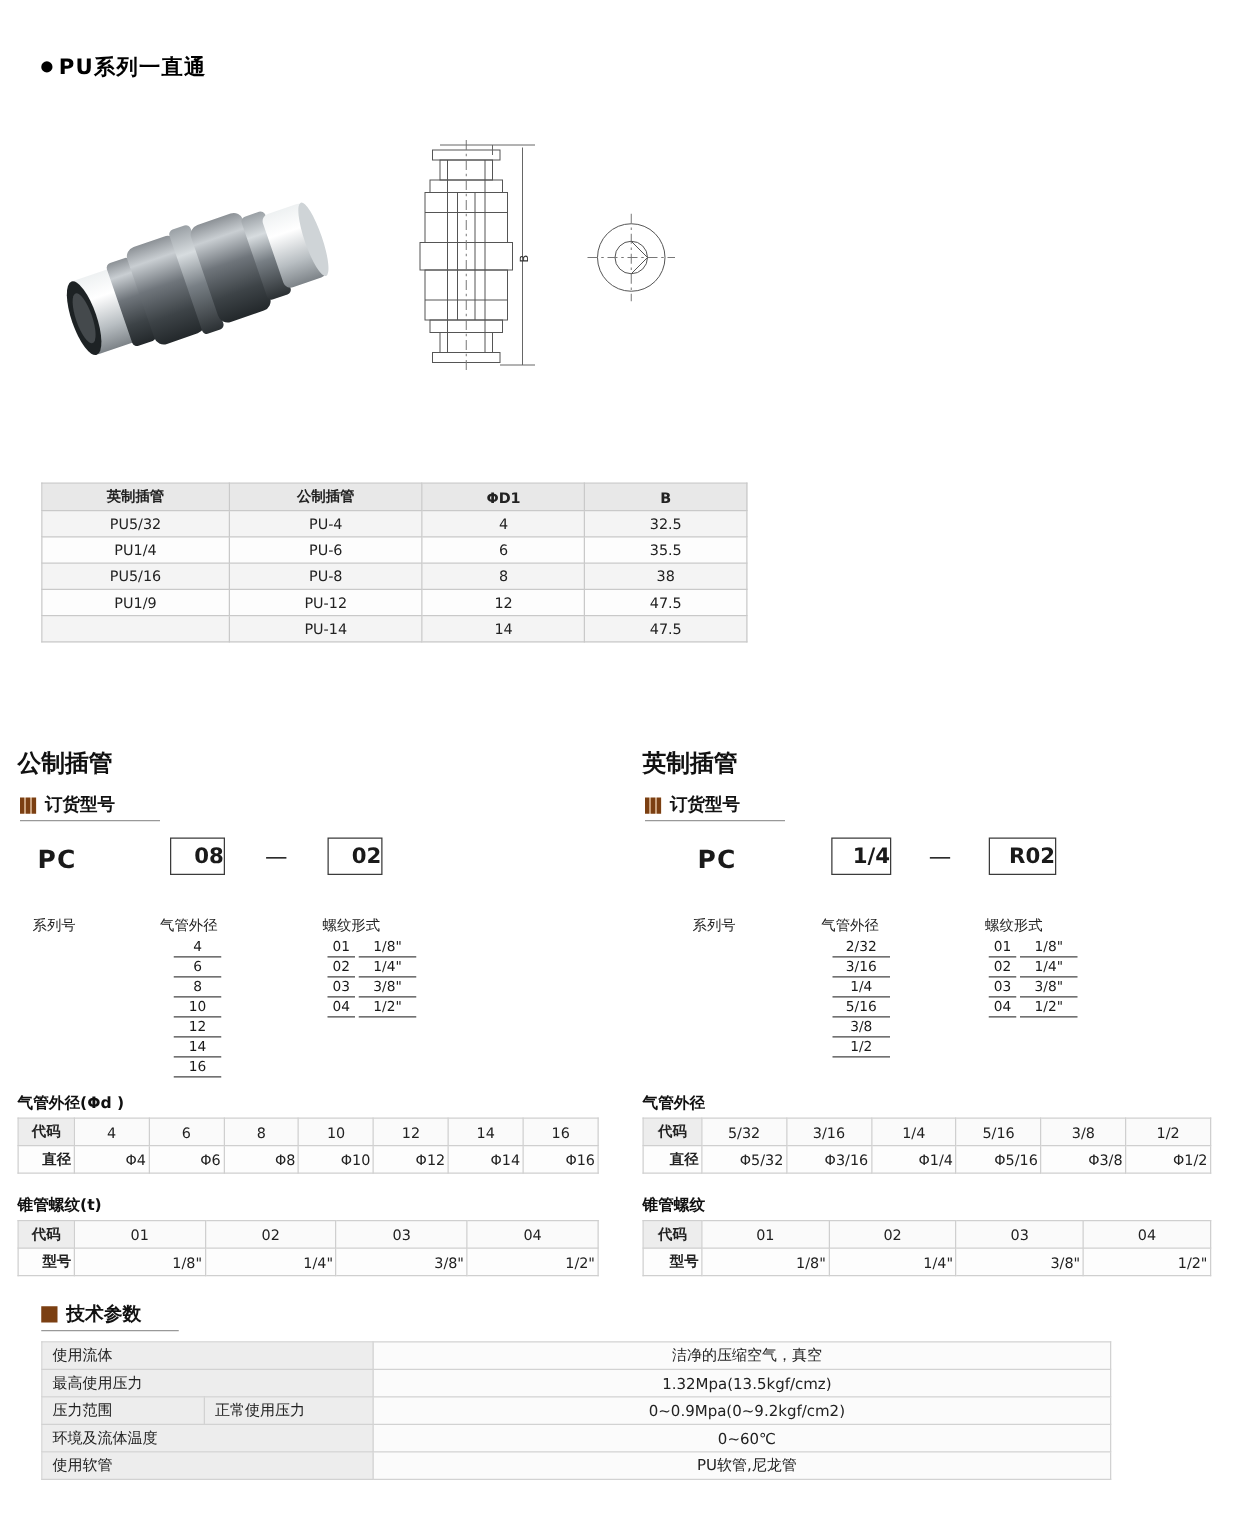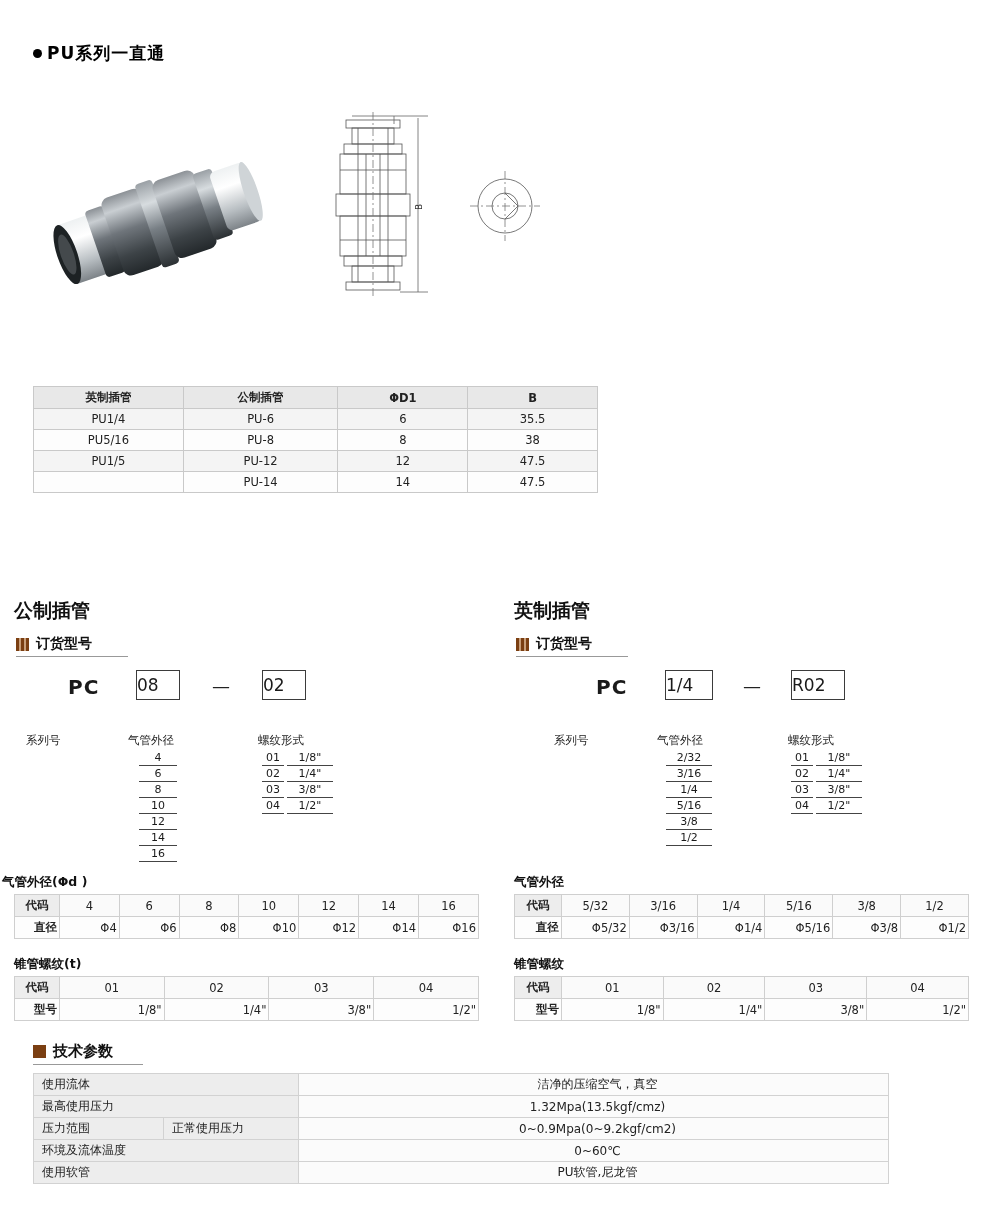--- a/index.html
+++ b/index.html
@@ -46,24 +46,24 @@
   .sub-h { position:absolute; display:flex; align-items:center; }
   .sub-h .mark { width:13px; height:13px; background:#7b3f12; margin-right:7px; }
   .sub-h .mark.striped {
     background:repeating-linear-gradient(90deg,#7b3f12 0 3px,#c9a07c 3px 5px);
   }
   .sub-h .txt { font-size:14px; font-weight:bold; color:#111; }
   .sub-h .ul { position:absolute; left:0; bottom:-4px; height:1px; background:#999; }
 
   
   .order { position:absolute; }
-  .code-series { position:absolute; font-size:20px; font-weight:bold; letter-spacing:1px;margin-left:38px; }
+  .code-series { position:absolute; font-size:20px; font-weight:bold; letter-spacing:1px; }
   .code-box {
     position:absolute; border:1px solid #3b3b3b; background:#fff;
-    font-size:17px; font-weight:normal; text-align:left; line-height:28px;
+    font-size:17px; font-weight:bold; text-align:right; line-height:28px;
     height:30px;
   }
   .code-dash { position:absolute; font-size:18px; color:#222; }
   .lbl { position:absolute; font-size:11.5px; color:#222; white-space:nowrap; }
 
   .valstack { position:absolute; width:38px; }
   .valstack div {
     font-size:11px; text-align:center; border-bottom:1px solid #444; height:16px; line-height:15px;
   }
   .thr { position:absolute; }
@@ -180,33 +180,39 @@
     <thead>
       <tr>
         <td class="col1">英制插管</td>
         <td class="col2">公制插管</td>
         <td class="col3">ΦD1</td>
         <td class="col4">B</td>
       </tr>
     </thead>
     <tbody>
       <tr>
+          <td>PU5/32</td>
+          <td>PU-4</td>
+          <td>4</td>
+          <td>32.5</td>
+        </tr>
+      <tr>
           <td>PU1/4</td>
           <td>PU-6</td>
           <td>6</td>
           <td>35.5</td>
         </tr>
       <tr>
           <td>PU5/16</td>
           <td>PU-8</td>
           <td>8</td>
           <td>38</td>
         </tr>
       <tr>
-          <td>PU1/5</td>
+          <td>PU1/9</td>
           <td>PU-12</td>
           <td>12</td>
           <td>47.5</td>
         </tr>
       <tr>
           <td></td>
           <td>PU-14</td>
           <td>14</td>
           <td>47.5</td>
         </tr>
@@ -253,21 +259,21 @@
           <span>03</span>
           <span>3/8"</span>
         </div>
       <div>
           <span>04</span>
           <span>1/2"</span>
         </div>
     </div>
   </div>
 
-  <div class="mini-cap" style="left:2px; top:874px;">气管外径(Φd )</div>
+  <div class="mini-cap" style="left:14px; top:874px;">气管外径(Φd )</div>
   <table class="mini" style="left:14px; top:894px; width:465px;">
     <tbody>
         <tr>
       <td class="h" style="width:45px;">代码</td>
       <td style="width:60px;">4</td>
       <td style="width:60px;">6</td>
       <td style="width:60px;">8</td>
       <td style="width:60px;">10</td>
       <td style="width:60px;">12</td>
       <td style="width:60px;">14</td>

